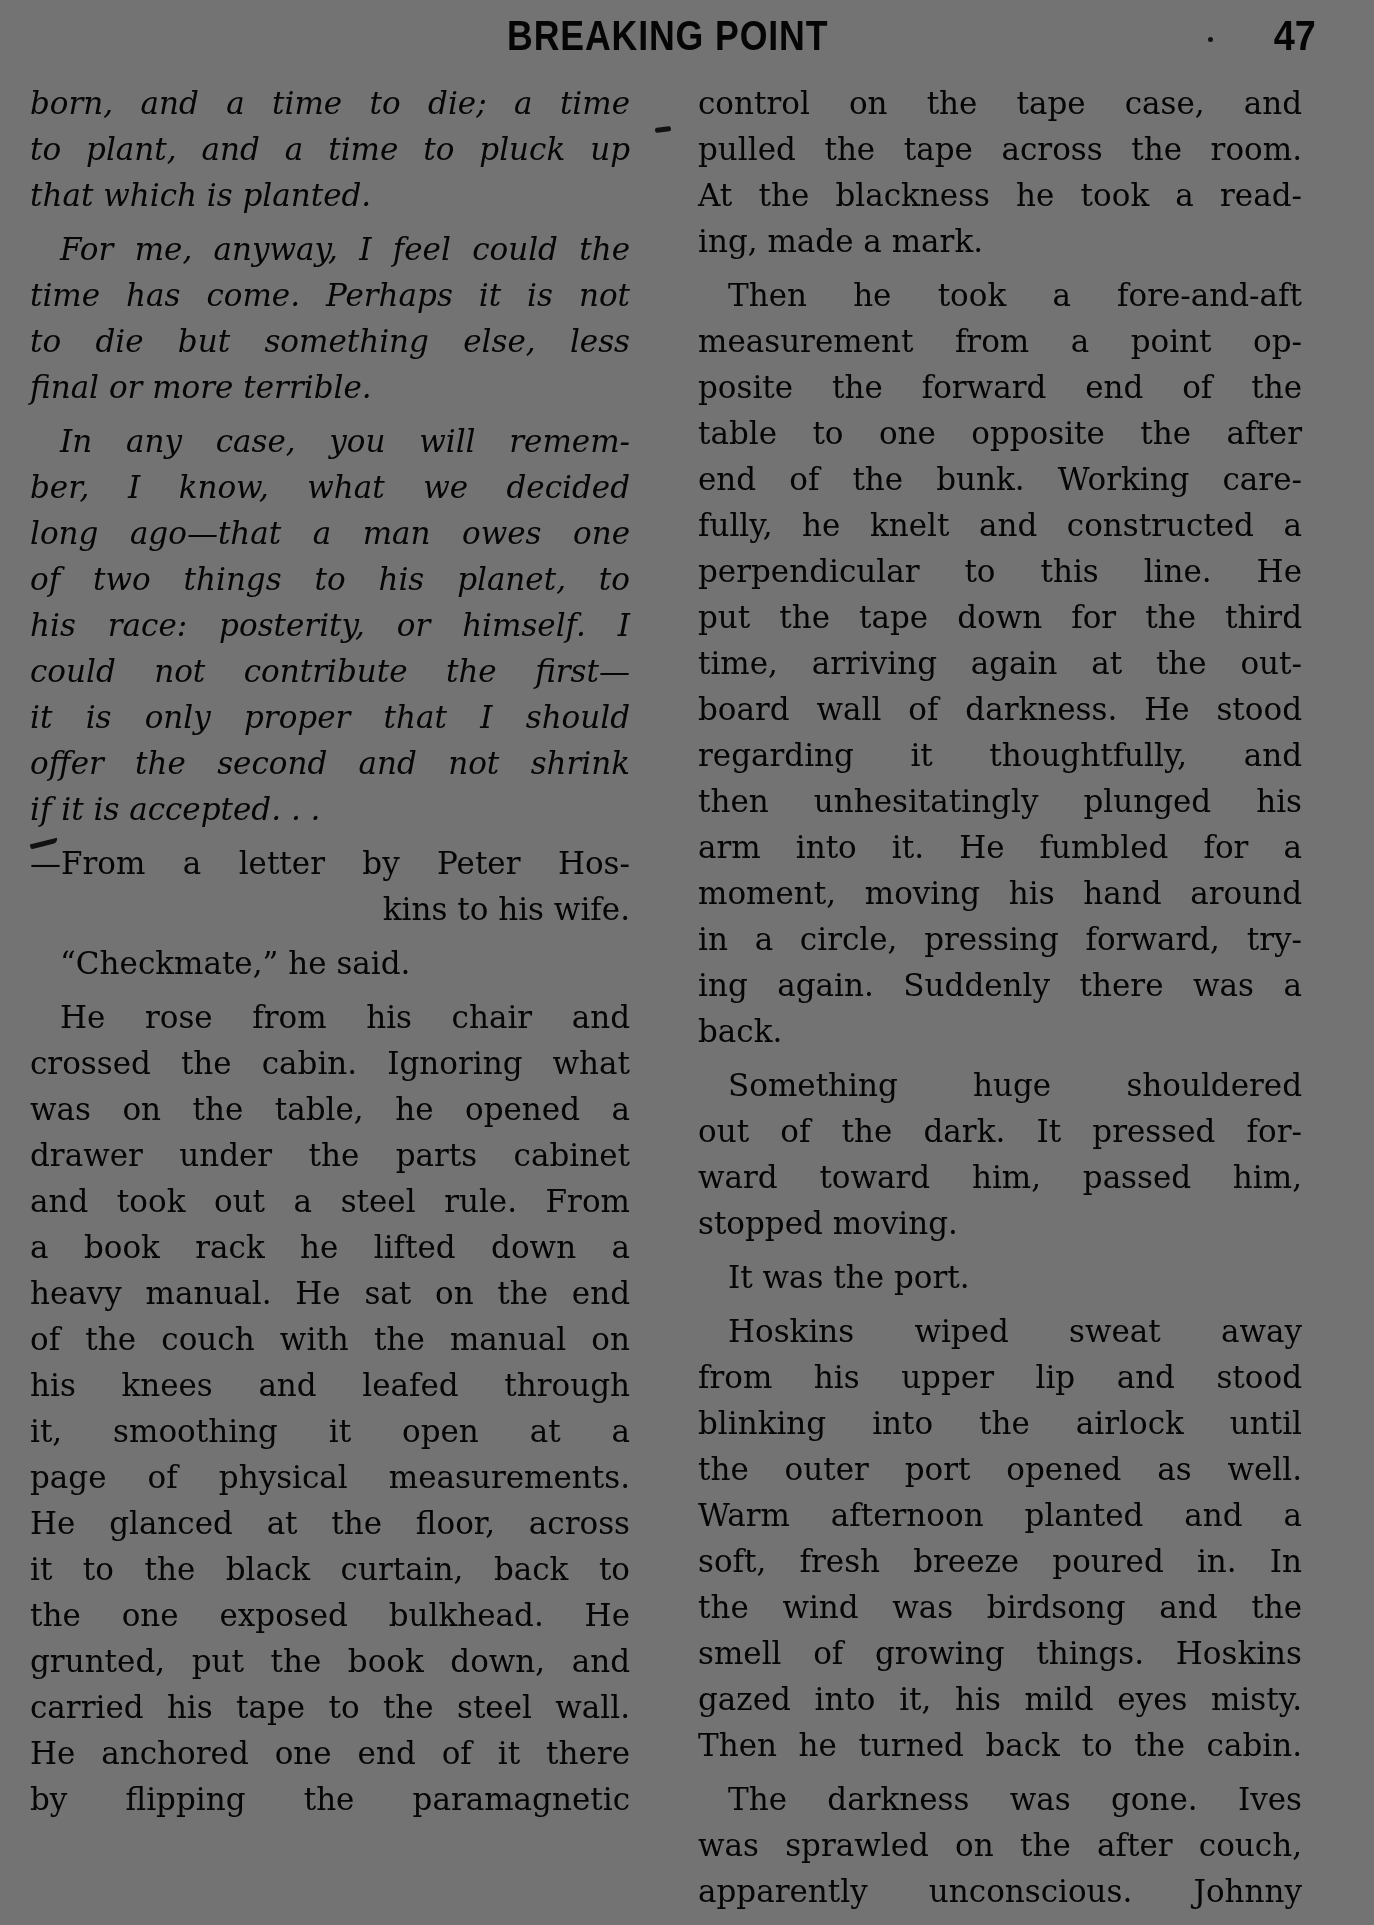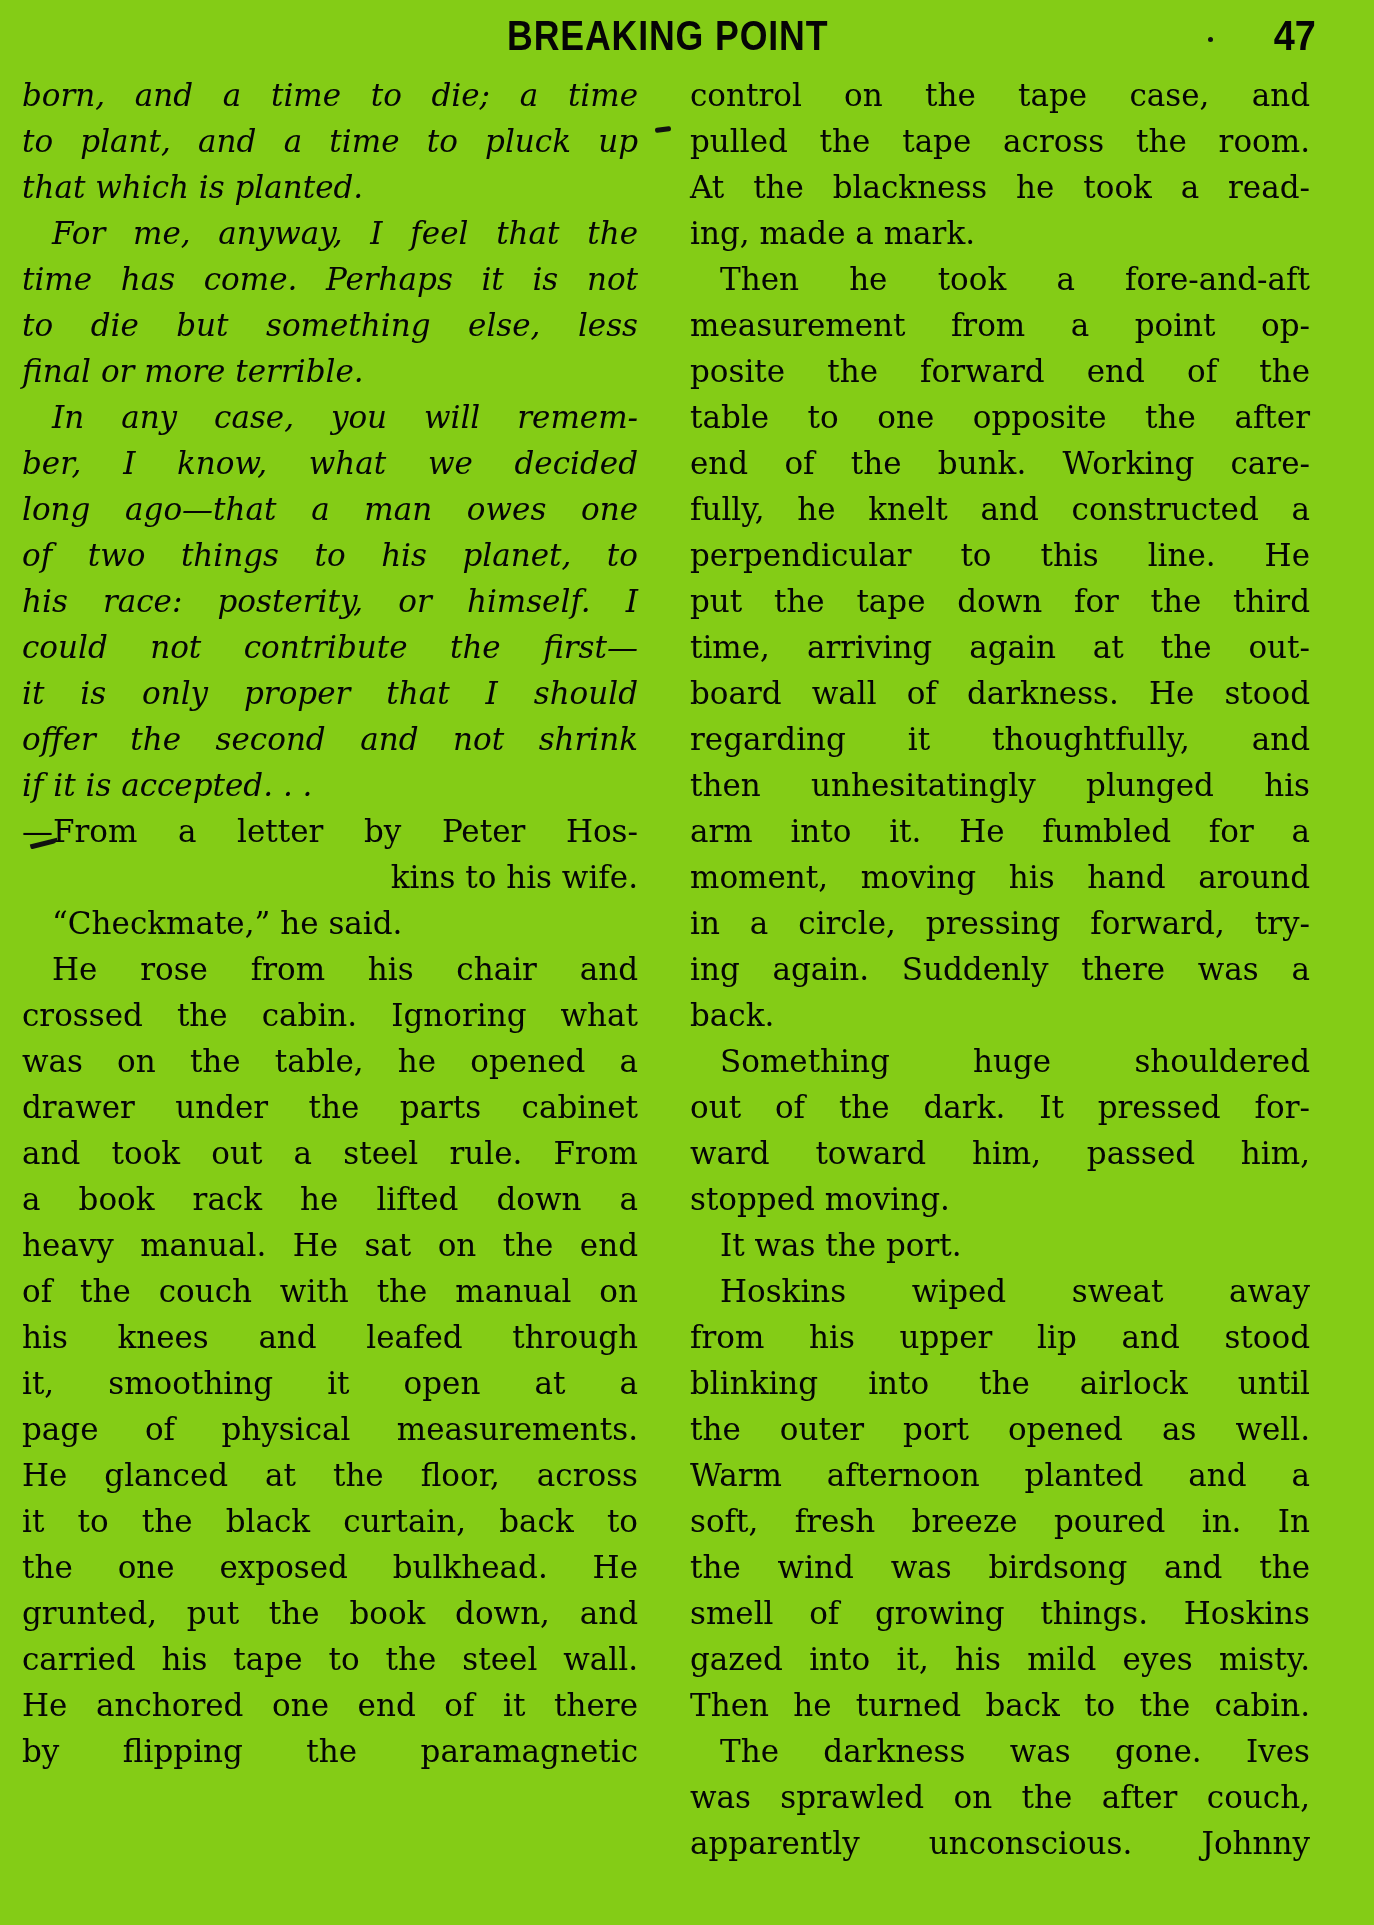--- a/index.html
+++ b/index.html
@@ -4,21 +4,21 @@
 <style>
   html, body {
     margin: 0;
     padding: 0;
     background: #ffffff;
   }
   .page {
     position: relative;
     width: 1374px;
     height: 1925px;
-    background: #84cc16;
+    background: #737373;
     color: #050505;
     font-family: "DejaVu Serif", serif;
     overflow: hidden;
   }
   .header-title {
     position: absolute;
     left: 507px;
     top: 12px;
     font-family: "Liberation Sans", sans-serif;
     font-weight: 700;
@@ -37,21 +37,21 @@
     font-size: 42px;
     transform: scaleX(0.9);
     transform-origin: 100% 0;
   }
   .col {
     position: absolute;
     top: 72px;
   }
   .col-left  { left: 22px;  width: 616px; }
   .col-right { left: 690px; width: 620px; }
-  .block { margin: 0; }
+  .block { margin: 8px; }
   .gap-before { margin-top: 46px; }
   .italic { font-style: italic; }
   .line {
     height: 46px;
     line-height: 46px;
     font-size: 31px;
     text-align: justify;
     text-align-last: justify;
     white-space: nowrap;
     overflow: visible;
@@ -75,21 +75,21 @@
   <div class="header-title">BREAKING POINT</div>
   <div class="page-number">47</div>
 
   <div class="col col-left">
       <div class="block italic">
         <div class="line">born, and a time to die; a time</div>
         <div class="line">to plant, and a time to pluck up</div>
         <div class="line align-left">that which is planted.</div>
       </div>
       <div class="block italic">
-        <div class="line indent">For me, anyway, I feel that the</div>
+        <div class="line indent">For me, anyway, I feel could the</div>
         <div class="line">time has come. Perhaps it is not</div>
         <div class="line">to die but something else, less</div>
         <div class="line align-left">final or more terrible.</div>
       </div>
       <div class="block italic">
         <div class="line indent">In any case, you will remem-</div>
         <div class="line">ber, I know, what we decided</div>
         <div class="line">long ago—that a man owes one</div>
         <div class="line">of two things to his planet, to</div>
         <div class="line">his race: posterity, or himself. I</div>

